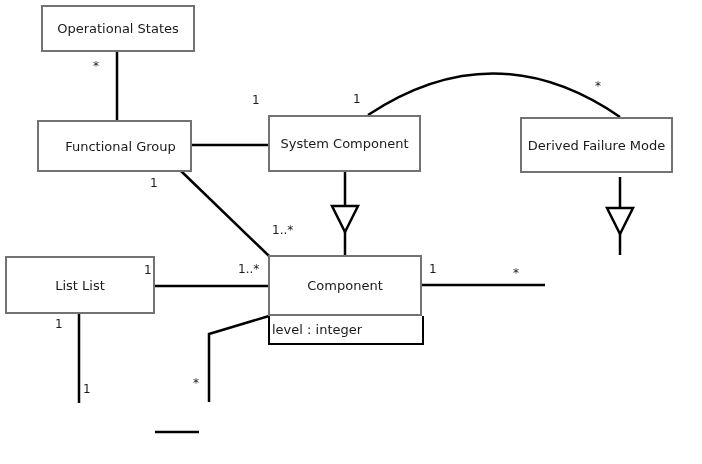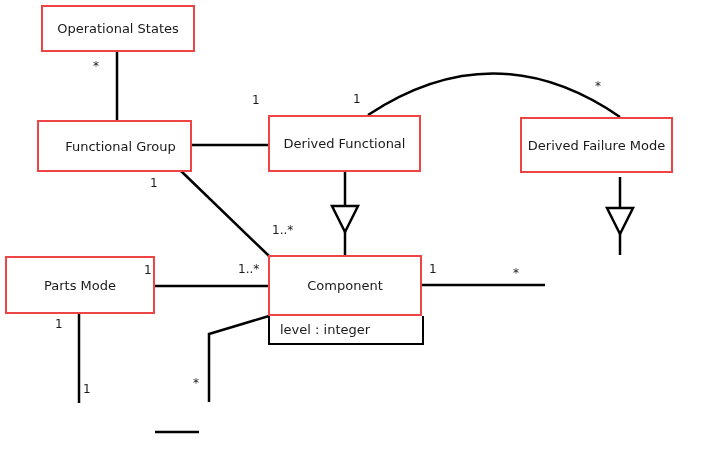--- a/index.html
+++ b/index.html
@@ -22,21 +22,21 @@
     position: absolute;
     left: 0;
     top: 0;
     width: 702px;
     height: 464px;
   }
   .uml-class {
     position: absolute;
     box-sizing: border-box;
     background: #ffffff;
-    border: 2px solid #ef4444;
+    border: 2px solid #737373;
     display: flex;
     align-items: center;
     justify-content: center;
     z-index: 5;
   }
   .uml-class .cls-name {
     font-size: 13px;
     color: #1a1a1a;
     line-height: 1;
     text-align: center;
@@ -44,21 +44,21 @@
   }
   .uml-attr {
     position: absolute;
     box-sizing: border-box;
     background: #ffffff;
     border: 2px solid #000000;
     border-top: none;
     display: flex;
     align-items: center;
     justify-content: flex-start;
-    padding-left: 10px;
+    padding-left: 2px;
     z-index: 5;
   }
   .uml-attr .attr-text {
     font-size: 13px;
     color: #1a1a1a;
     line-height: 1;
     white-space: nowrap;
   }
   .mult {
     position: absolute;
@@ -103,29 +103,29 @@
 
   <div class="uml-class" style="left:41px; top:5px; width:154px; height:47px;">
     <span class="cls-name">Operational States</span>
   </div>
 
   <div class="uml-class" style="left:37px; top:120px; width:155px; height:52px;padding-left:12px;">
     <span class="cls-name">Functional Group</span>
   </div>
 
   <div class="uml-class" style="left:268px; top:115px; width:153px; height:57px;">
-    <span class="cls-name">Derived Functional</span>
+    <span class="cls-name">System Component</span>
   </div>
 
   <div class="uml-class" style="left:520px; top:117px; width:153px; height:56px;">
     <span class="cls-name">Derived Failure Mode</span>
   </div>
 
   <div class="uml-class" style="left:5px; top:256px; width:150px; height:58px;">
-    <span class="cls-name">Parts Mode</span>
+    <span class="cls-name">List List</span>
   </div>
 
   <div class="uml-class" style="left:268px; top:255px; width:154px; height:61px;">
     <span class="cls-name">Component</span>
   </div>
 
   <div class="uml-attr" style="left:268px; top:316px; width:156px; height:29px;">
     <span class="attr-text">level : integer</span>
   </div>
 

